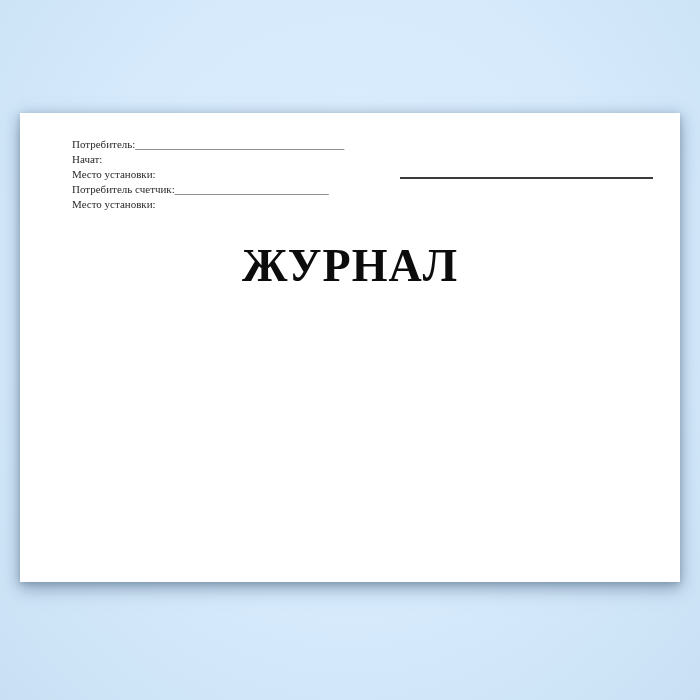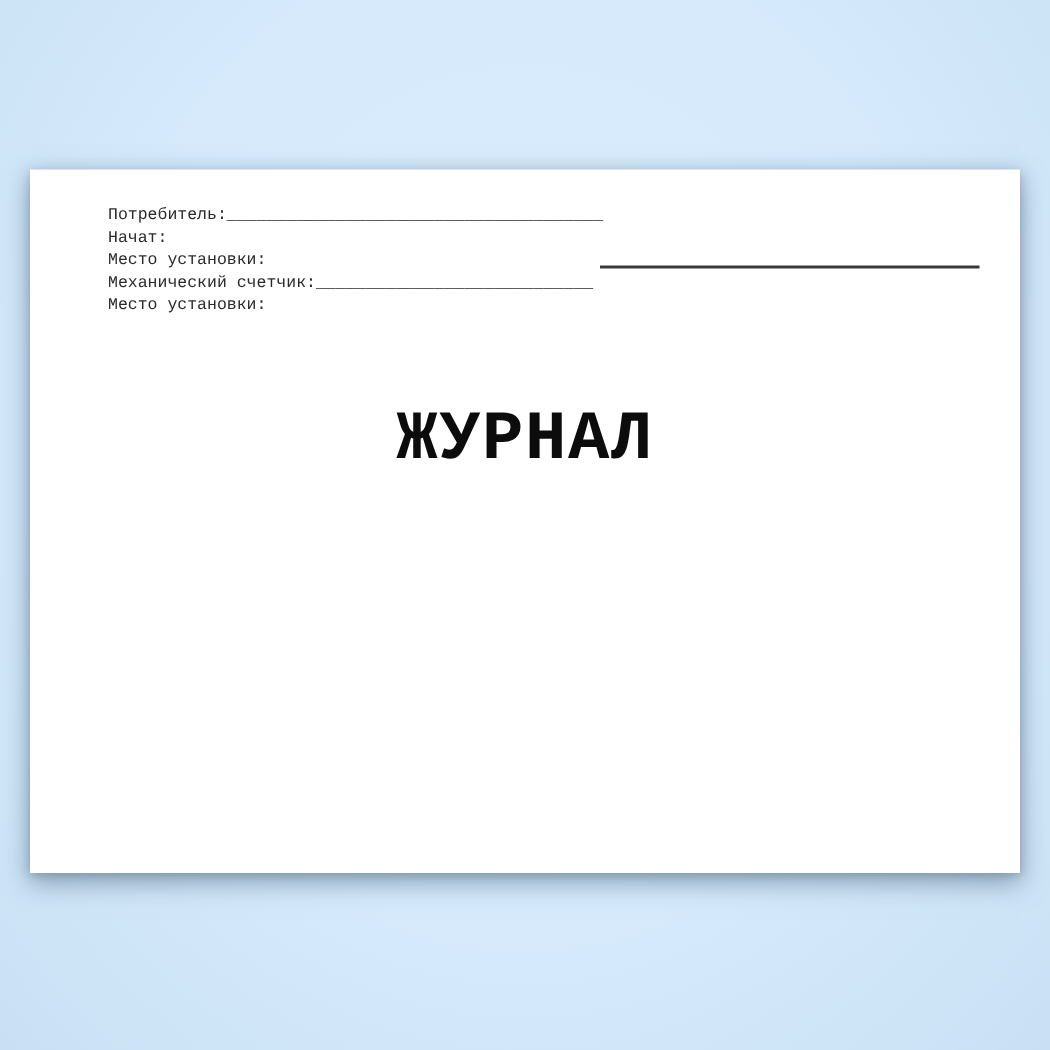--- a/index.html
+++ b/index.html
@@ -6,21 +6,20 @@
   html, body { width: 700px; height: 700px; }
   body {
     font-family: "Liberation Serif", "DejaVu Serif", serif;
     overflow: hidden;
   }
   .scene {
     position: relative;
     width: 700px;
     height: 700px;
     background: radial-gradient(ellipse at 50% 42%, #ddeefd 0%, #d6eafc 55%, #c9e0f4 100%);
-    font-family: Liberation Mono, monospace;
   }
   .page {
     position: absolute;
     left: 20px;
     top: 113px;
     width: 660px;
     height: 469px;
     background: #ffffff;
     box-shadow:
       0 7px 16px rgba(95, 120, 145, 0.55),
@@ -41,21 +40,21 @@
     position: absolute;
     left: 380px;
     top: 64px;
     width: 253px;
     height: 2px;
     background: #3a3a3a;
   }
   .title-block {
     position: absolute;
     left: 0;
-    top: 157px;
+    top: 130px;
     width: 100%;
     text-align: center;
     color: #0c0c0c;
   }
   .title-main {
     font-size: 46px;
     font-weight: bold;
     line-height: 46px;
     letter-spacing: 1px;
   }
@@ -81,21 +80,21 @@
 </head>
 <body>
 
 <div class="scene">
   <div class="page">
 
     <div class="header-fields">
       <span class="field-row">Потребитель:______________________________________</span>
       <span class="field-row">Начат:</span>
       <span class="field-row">Место установки:</span>
-      <span class="field-row">Механический счетчик:____________________________</span>
+      <span class="field-row">Потребитель счетчик:____________________________</span>
       <span class="field-row">Место установки:</span>
     </div>
 
     <div class="fill-line-top-right"></div>
 
     <div class="title-block">
       <div class="title-main">ЖУРНАЛ</div>
     </div>
 
 

